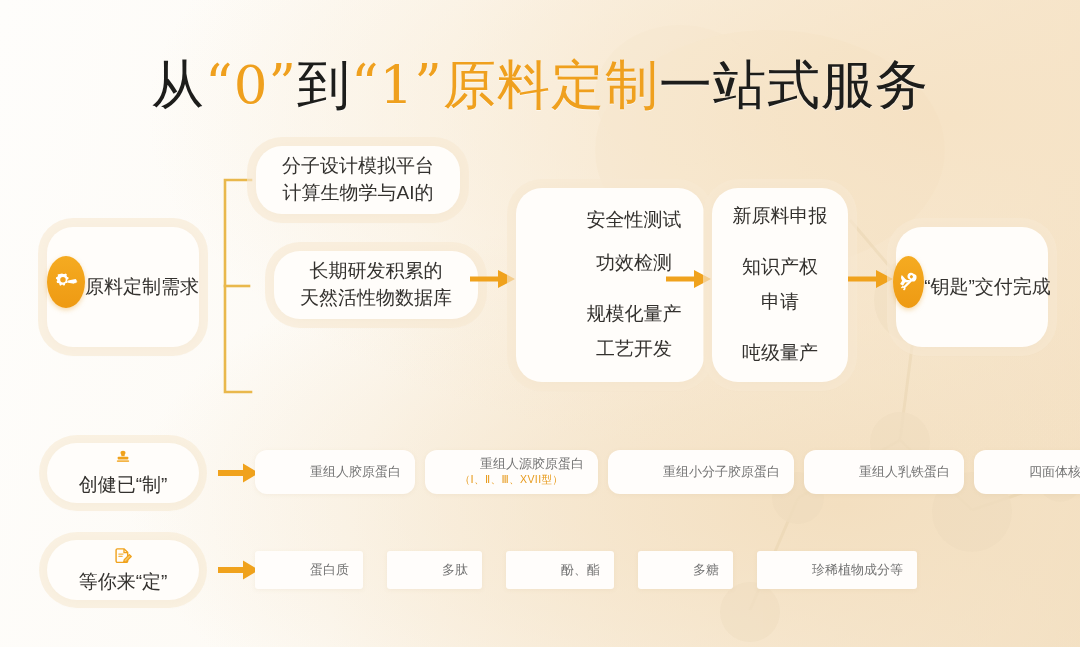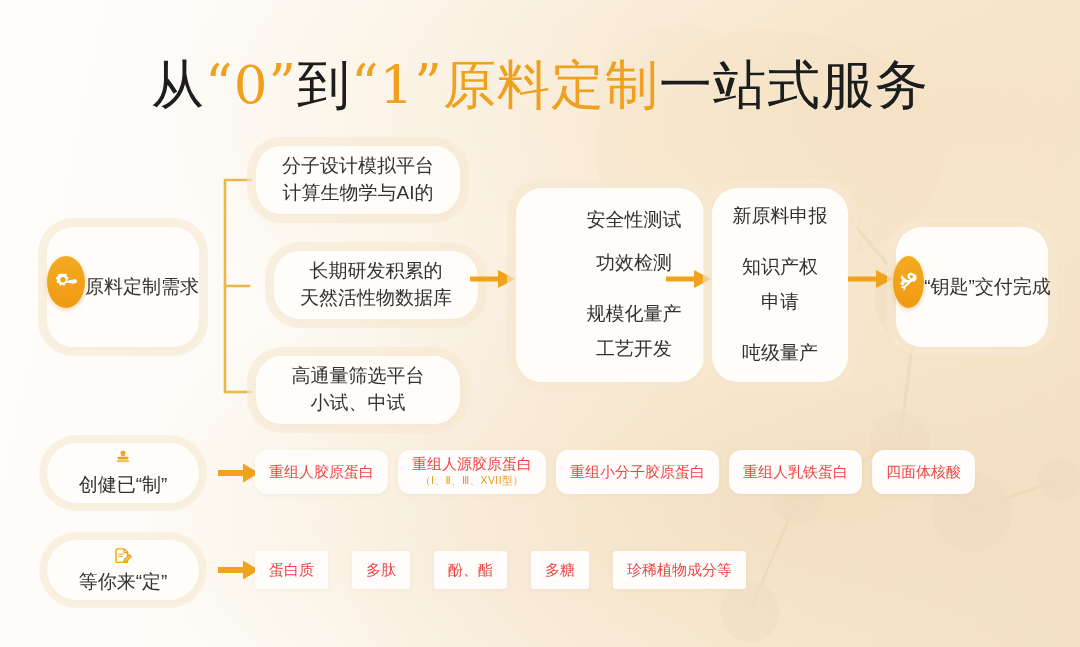--- a/index.html
+++ b/index.html
@@ -69,21 +69,21 @@
   .pillbox .picon{height:22px;margin-bottom:2px;display:flex;align-items:center;justify-content:center;}
   .pillbox .plabel{font-size:19px;color:#33312E;white-space:nowrap;}
 
   .chiprow{position:absolute;display:flex;align-items:center;gap:10px;}
   .chip{
     background:#FFFDFB;border-radius:12px;
     display:flex;flex-direction:column;align-items:center;justify-content:center;
     box-shadow:0 1px 4px rgba(190,160,110,.10);
     padding:0 14px;height:40px;
   }
-  .chip .ct{font-size:15px;color:#ef4444;white-space:nowrap;line-height:1.1;}
+  .chip .ct{font-size:13px;color:#737373;white-space:nowrap;line-height:1.1;margin-left:41px;}
   .chip.sub{height:44px;}
   .chip .cs{font-size:10.5px;color:#E79A1B;white-space:nowrap;margin-top:1px;letter-spacing:.4px;}
   .r2 .chip{height:38px;border-radius:3px;}
 </style>
 </head>
 <body>
 
 <div id="stage">
 
   <svg class="wm2" viewBox="0 0 420 260">
@@ -136,24 +136,20 @@
   </svg>
 
   <div class="card" style="left:256px;top:146px;width:204px;height:68px;">
     <div class="ln">分子设计模拟平台</div>
     <div class="ln">计算生物学与AI的</div>
   </div>
   <div class="card" style="left:274px;top:251px;width:204px;height:68px;">
     <div class="ln">长期研发积累的</div>
     <div class="ln">天然活性物数据库</div>
   </div>
-  <div class="card" style="left:256px;top:356px;width:204px;height:68px;">
-    <div class="ln">高通量筛选平台</div>
-    <div class="ln">小试、中试</div>
-  </div>
 
   <svg class="arrow" style="left:470px;top:268px;width:46px;height:22px;" viewBox="0 0 46 22">
     <path d="M0 8.5 H28 V2 L45 11 L28 20 V13.5 H0 Z" fill="#F0A21C"></path>
   </svg>
 
   <div class="card stage-card" style="left:516px;top:188px;width:140px;height:194px;padding-left:48px;">
     <div class="ln">安全性测试</div>
     <div class="ln">功效检测</div>
     <div style="margin:8px 0 0 0;">
       <div class="ln">规模化量产</div>

